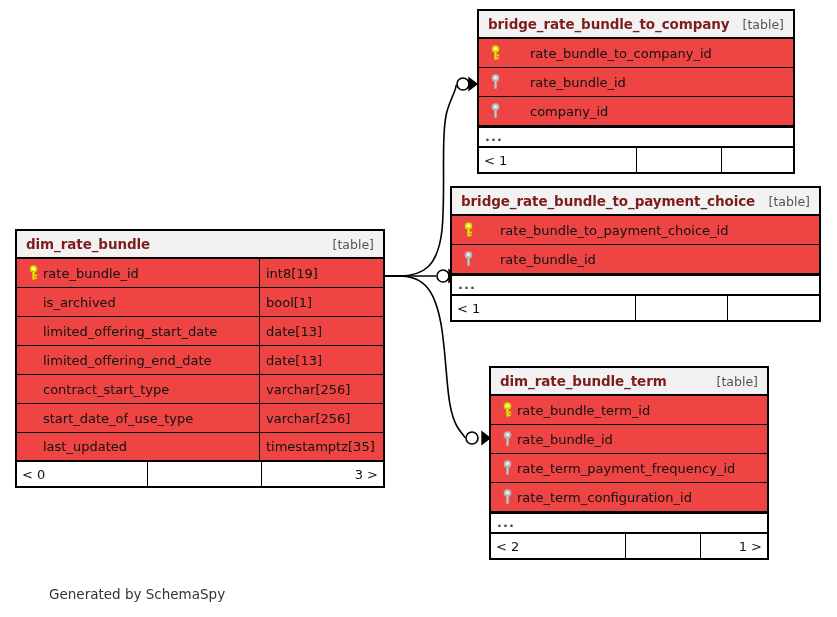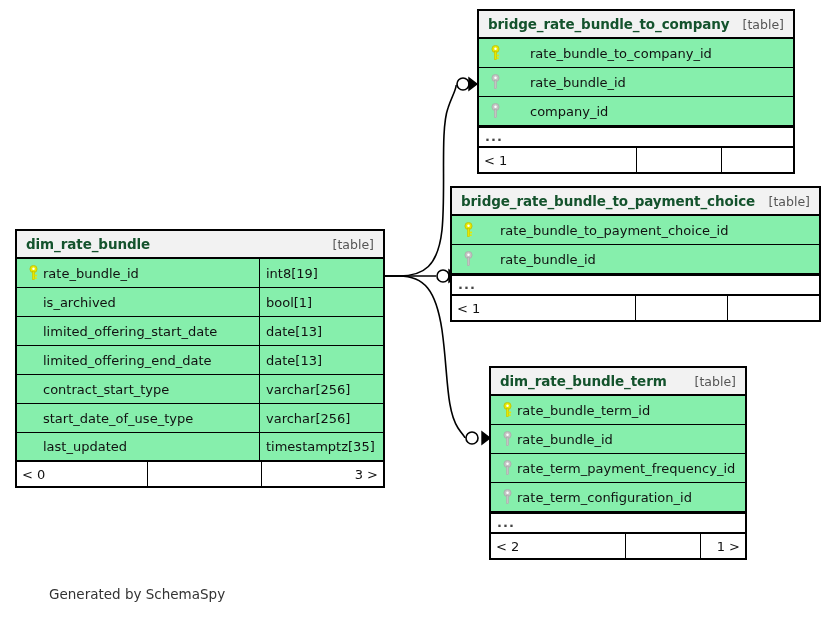--- a/index.html
+++ b/index.html
@@ -48,38 +48,38 @@
     justify-content: space-between;
     background: #f2f2f2;
     border-bottom: 2px solid #000000;
     padding: 0 9px;
     height: 28px;
     box-sizing: border-box;
   }
   .erd-table-name {
     font-size: 13.5px;
     font-weight: bold;
-    color: #14532d;
+    color: #7f1d1d;
     white-space: nowrap;
     letter-spacing: -0.1px;
   }
   .erd-table-kind {
     font-size: 12.5px;
     color: #555555;
     white-space: nowrap;
     padding-left: 10px;
   }
 
   .erd-row {
     display: flex;
     align-items: center;
     height: 29px;
     box-sizing: border-box;
     border-bottom: 1px solid #000000;
-    background: #86efac;
+    background: #ef4444;
   }
   .erd-row:last-of-type { border-bottom: none; }
 
   .erd-col-name {
     display: flex;
     align-items: center;
     flex: 1 1 auto;
     min-width: 0;
     height: 100%;
     padding-left: 6px;
@@ -363,21 +363,21 @@
 
     <div class="erd-ellipsis">...</div>
 
     <div class="erd-footer">
       <div class="erd-footer-cell" style="width:183px;">&lt; 1</div>
       <div class="erd-footer-cell" style="width:92px;"></div>
       <div class="erd-footer-cell align-right" style="flex:1 1 auto;"></div>
     </div>
   </div>
 
-  <div class="erd-table" id="tbl-dim_term" style="left:489px; top:366px; width:258px;">
+  <div class="erd-table" id="tbl-dim_term" style="left:489px; top:366px; width:280px;">
 
     <div class="erd-table-header">
       <span class="erd-table-name">dim_rate_bundle_term</span>
       <span class="erd-table-kind">[table]</span>
     </div>
 
     <div class="erd-row">
       <div class="erd-col-name">
         <span class="key-slot">
           <svg width="11" height="16" viewBox="0 0 11 16">

